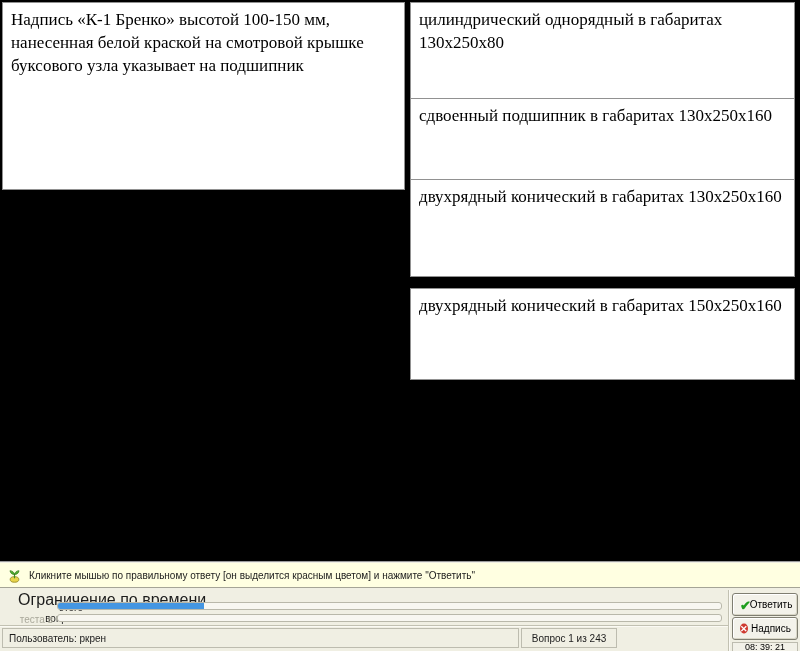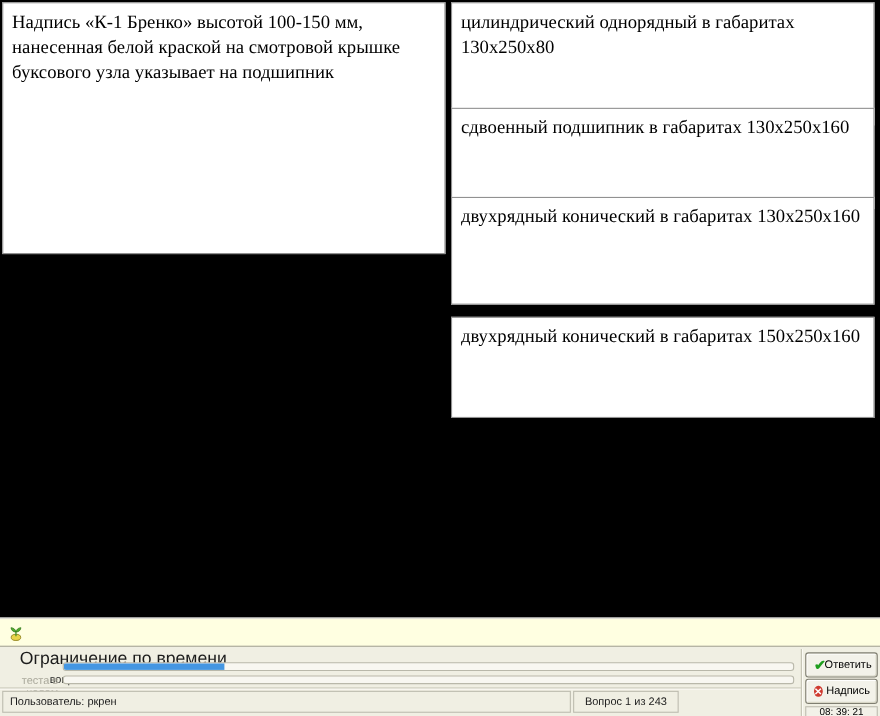--- a/index.html
+++ b/index.html
@@ -5,21 +5,21 @@
   * { margin:0; padding:0; box-sizing:border-box; }
   html,body { width:800px; height:651px; overflow:hidden; }
   body { background:#000; font-family:"Liberation Sans", sans-serif; position:relative; }
 
   
   .wbox {
     position:absolute; background:#fff; border:1px solid #919191;
     font-family:"Liberation Serif", serif; font-size:17px; line-height:23px;
     color:#000; padding:5px 8px;
   }
-  .question-box { left:2px; top:2px; width:403px; height:229px; }
+  .question-box { left:2px; top:2px; width:403px; height:188px; }
   .answer-box   { left:410px; width:385px; cursor:default; }
   .answer-0 { top:2px;   height:112px; }
   .answer-1 { top:98px;  height:92px; }
   .answer-2 { top:179px; height:98px; }
   .answer-3 { top:288px; height:92px; }
 
   
   .bottom-panel {
     position:absolute; left:0; top:561px; width:800px; height:90px;
     background:#f0efe3; border-top:1px solid #9a9a9a; font-size:10px; color:#1c1c1c;
@@ -94,20 +94,21 @@
 
 <div class="bottom-panel">
 
   <div class="hint-bar">
     <svg class="hint-icon" viewBox="0 0 16 16">
       <ellipse cx="8" cy="12.2" rx="4.6" ry="3" fill="#e8d44a" stroke="#8a7c18" stroke-width="0.8"></ellipse>
       <path d="M8 11 L8 6" stroke="#3f8f24" stroke-width="1.2"></path>
       <path d="M8 7 C5 7 3.4 5 3.2 2.8 C6 3 7.6 4.6 8 7 Z" fill="#4fae2d" stroke="#2f7418" stroke-width="0.7"></path>
       <path d="M8 7 C11 7 12.6 5 12.8 2.8 C10 3 8.4 4.6 8 7 Z" fill="#4fae2d" stroke="#2f7418" stroke-width="0.7"></path>
     </svg>
+    <span class="hint-text">Кликните мышью по правильному ответу [он выделится красным цветом] и нажмите "Ответить"</span>
   </div>
 
   <div class="tl-title">Ограничение по времени</div>
 
   <div class="bar-label bar-label-0">этого вопроса</div>
   <div class="bar-track bar-track-0">
     <div class="bar-fill" style="width: 22%;"></div>
   </div>
 
   <div class="bar-label bar-label-1">теста в целом</div>

